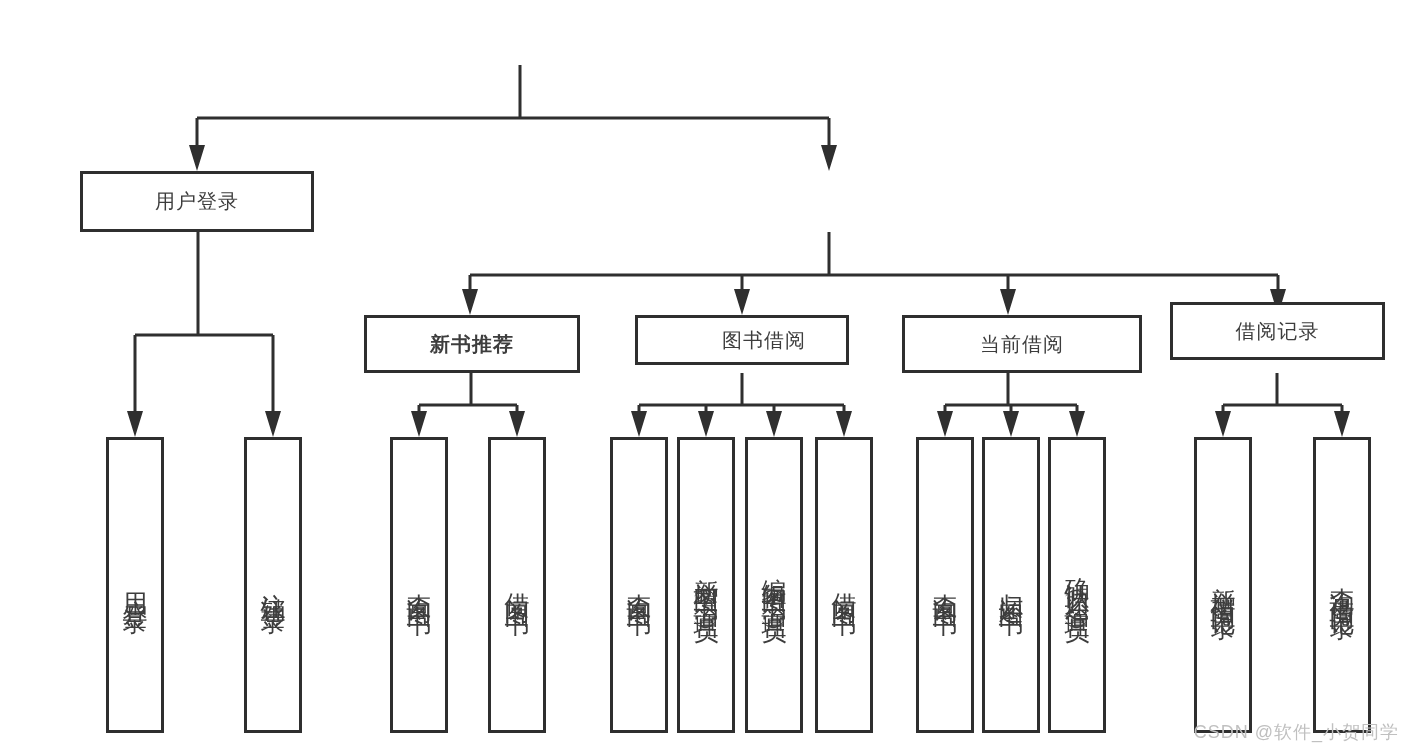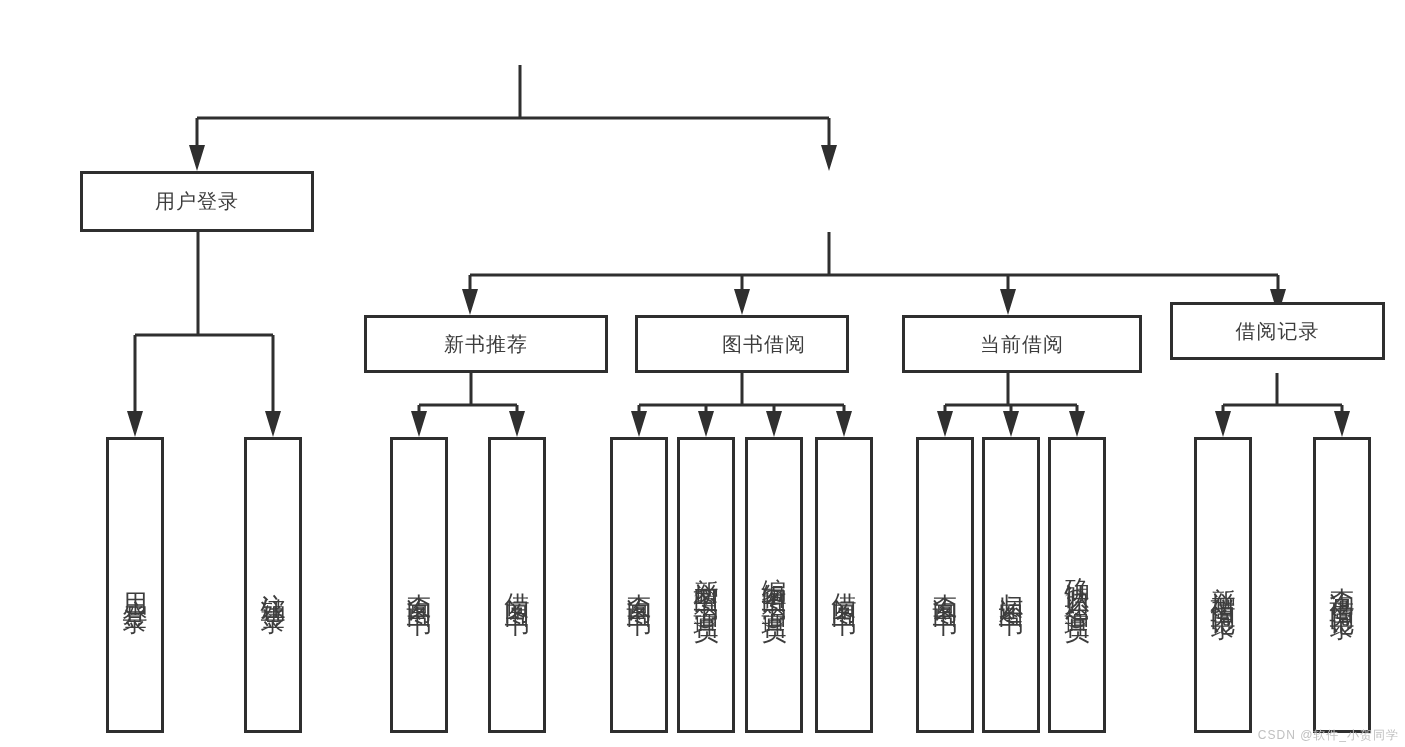--- a/index.html
+++ b/index.html
@@ -20,43 +20,43 @@
   .vnode{width:58px;top:437px;height:296px;font-size:25px;}
   .vnode .vtext{
     writing-mode:vertical-rl;
     letter-spacing:6px;white-space:nowrap;line-height:1;
   }
 
   
   #n-root   {left:20px;  top:15px;  width:1000px;height:50px;}
   #n-login  {left:80px;  top:171px; width:234px; height:61px;}
   #n-mgmt   {left:711px; top:171px; width:236px; height:61px;}
-  #n-newbook{left:364px; top:315px; width:244px; height:58px;}
-  #n-borrow {left:635px; top:315px; width:214px; height:58px;padding-left:44px;}
+  #n-newbook{left:364px; top:315px; width:216px; height:58px;font-weight:bold;}
+  #n-borrow {left:635px; top:315px; width:214px; height:50px;padding-left:44px;}
   #n-current{left:902px; top:315px; width:240px; height:58px;}
   #n-records{left:1170px;top:302px; width:215px; height:58px;}
 
   
   #l-login        {left:106px;}
   #l-logout       {left:244px;}
   #l-query-a      {left:390px;}
   #l-borrow-a     {left:488px;}
   #l-query-b      {left:610px;}
   #l-add-book     {left:677px;}
   #l-edit-book    {left:745px;}
   #l-borrow-b     {left:815px;}
   #l-query-c      {left:916px;}
   #l-return       {left:982px;}
   #l-confirm-ret  {left:1048px;}
   #l-add-record   {left:1194px;}
   #l-query-record {left:1313px;}
 
   #watermark{
     position:absolute;right:6px;bottom:3px;
-    font-size:12px;color:#c0c0c0;letter-spacing:1px;
+    font-size:18px;color:#c0c0c0;letter-spacing:1px;
   }
 </style>
 </head>
 <body>
 
 <div id="stage">
 
   <svg id="connectors" viewBox="0 0 1405 747" xmlns="http://www.w3.org/2000/svg" aria-hidden="true">
     <path d="M520 65 V118 M197 118 H829 M197 118 V150 M829 118 V150
              M198 232 V335 M135 335 H273 M135 335 V416 M273 335 V416

